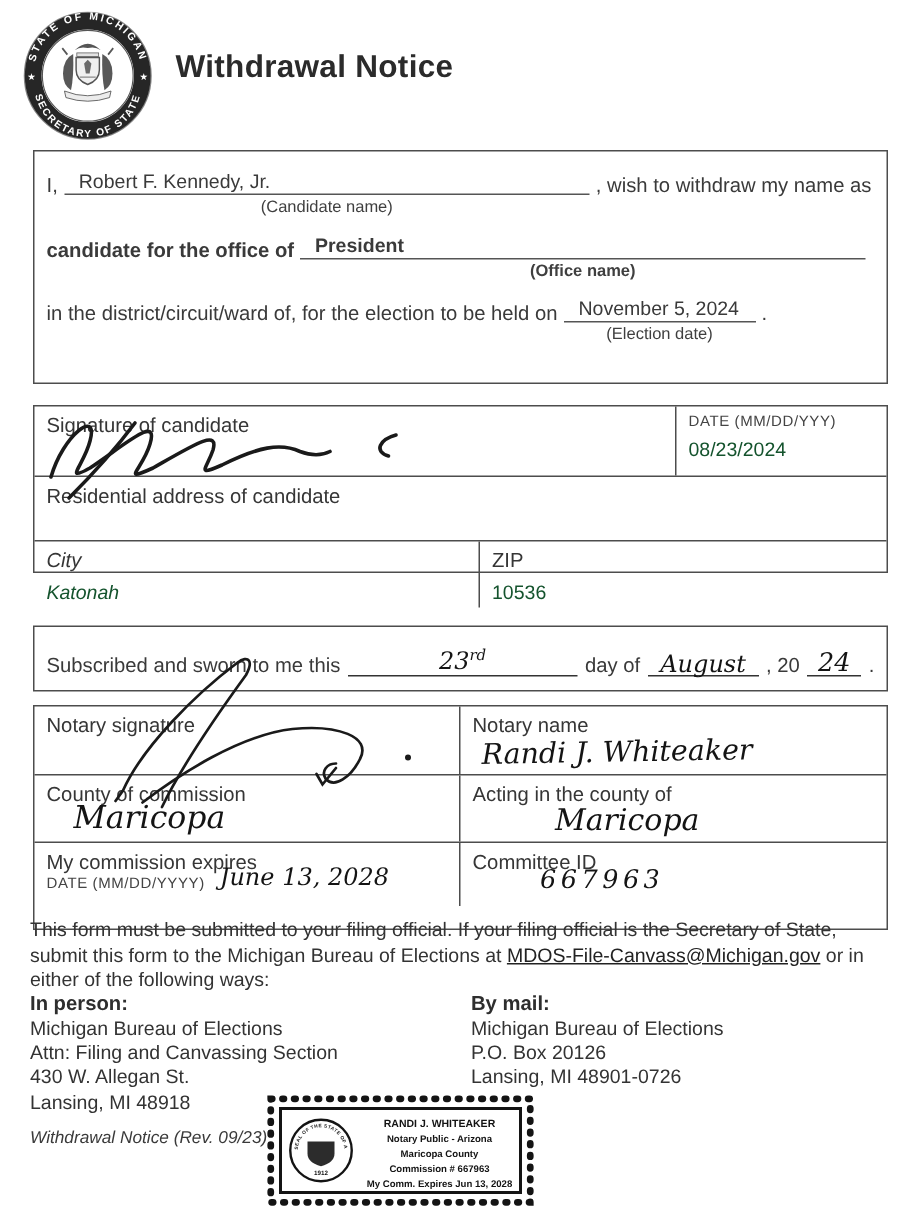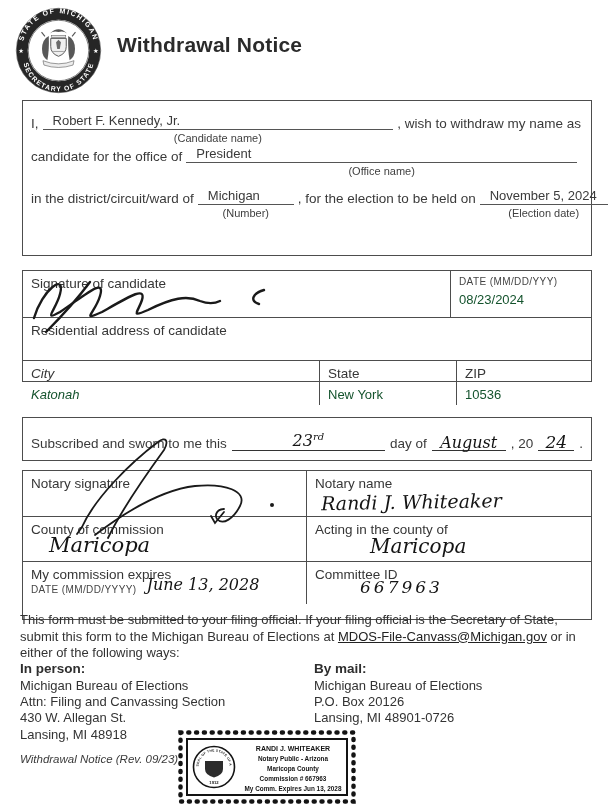--- a/index.html
+++ b/index.html
@@ -20,21 +20,21 @@
   
   #statement { left:22px; top:100px; width:570px; height:156px; padding:12px 10px 0 8px; font-size:13.5px; }
   .st-row { display:flex; align-items:flex-end; }
   .st-row .txt { white-space:nowrap; padding-bottom:13px; }
   .blank { display:flex; flex-direction:column; margin:0 4px; }
   .blank .v { border-bottom:1.3px solid #555; padding:0 4px 1px 10px; font-size:13px; white-space:nowrap; min-height:17px; }
   .blank .c { font-size:11px; text-align:center; padding-top:2px; color:#3f3f3f; }
   .grow { flex:1; }
   .w-num { flex:0 0 96px; }
   .w-date { flex:0 0 128px; }
-  #st2 { margin-top:2px; }
+  #st2 { margin-top:12px;font-weight:bold; }
   #st3 { margin-top:11px; }
 
   
   #cand-table { left:22px; top:270px; width:570px; height:112px; }
   .trow { display:flex; border-bottom:1.3px solid #4d4d4d; }
   .trow:last-child { border-bottom:none; }
   .cell { padding:5px 8px 0 8px; overflow:visible; }
   .lbl { font-size:13.5px; color:#363636; }
   .small-date { font-size:10px; letter-spacing:.4px; color:#444; }
   .val { font-size:13px; color:#14532d; margin-top:6px; }
@@ -132,24 +132,20 @@
   </div>
   <div class="st-row" id="st2">
     <span class="txt">candidate for the office of</span>
     <span class="blank grow">
       <span class="v">President</span>
       <span class="c">(Office name)</span>
     </span>
   </div>
   <div class="st-row" id="st3">
     <span class="txt">in the district/circuit/ward of</span>
-    <span class="blank w-num">
-      <span class="v">Michigan</span>
-      <span class="c">(Number)</span>
-    </span>
     <span class="txt">, for the election to be held on</span>
     <span class="blank w-date">
       <span class="v">November 5, 2024</span>
       <span class="c">(Election date)</span>
     </span>
     <span class="txt">.</span>
   </div>
 </div>
 
 <div class="abs fbox" id="cand-table">
@@ -162,24 +158,20 @@
       <div class="val">08/23/2024</div>
     </div>
   </div>
   <div class="trow cell" id="row-addr">
     <div class="lbl">Residential address of candidate</div>
   </div>
   <div class="trow" id="row-csz">
     <div class="cell" id="cell-city">
       <div class="lbl">City</div>
       <div class="val">Katonah</div>
-    </div>
-    <div class="cell" id="cell-state">
-      <div class="lbl">State</div>
-      <div class="val">New York</div>
     </div>
     <div class="cell" id="cell-zip">
       <div class="lbl">ZIP</div>
       <div class="val">10536</div>
     </div>
   </div>
 </div>
 
 <svg class="abs sig-svg" style="left:22px; top:268px;" width="300" height="70" viewBox="0 0 300 70">
   <g fill="none" stroke="#1a1a1a" stroke-width="2.4" stroke-linecap="round">

